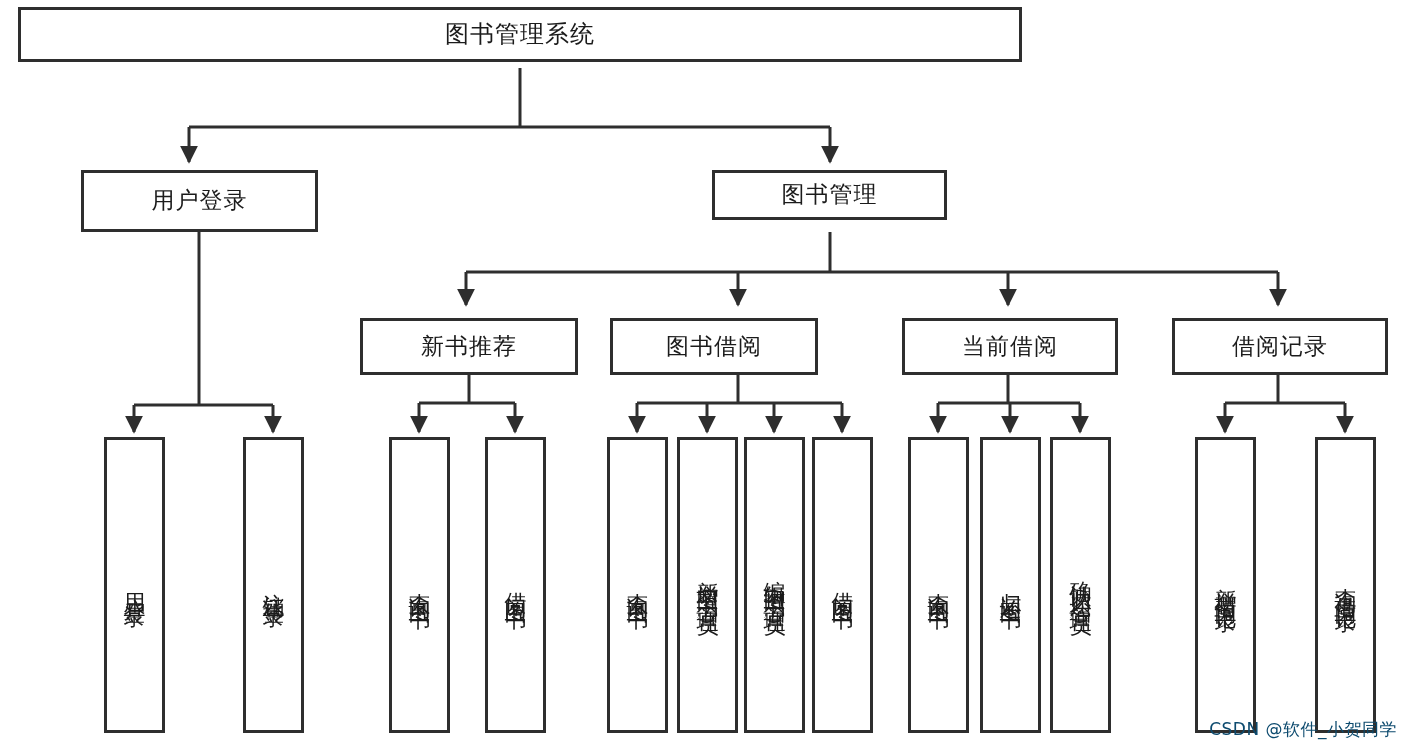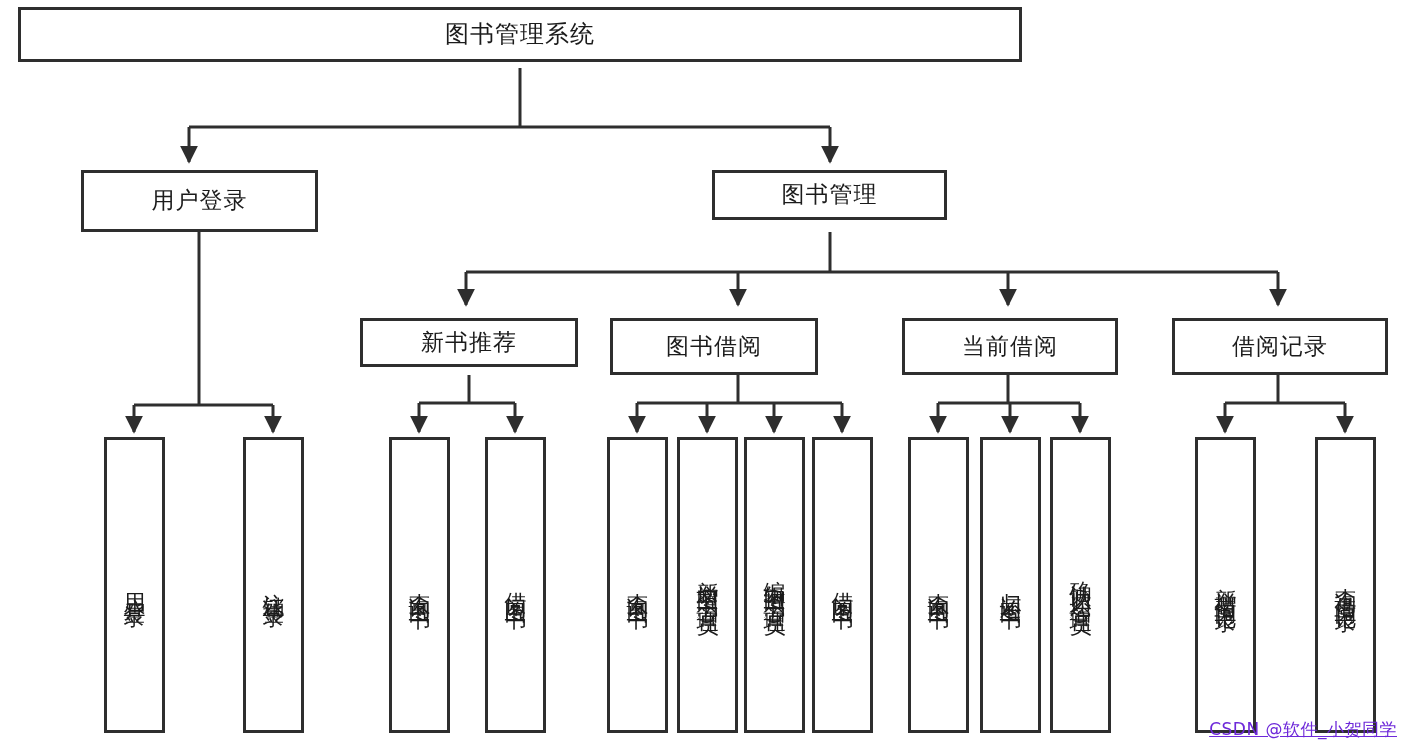--- a/index.html
+++ b/index.html
@@ -60,24 +60,23 @@
     width: 1405px;
     height: 747px;
     pointer-events: none;
   }
   
   .watermark {
     position: absolute;
     right: 8px;
     bottom: 6px;
     font-size: 17px;
-    color: #6d28d9;
+    color: #0c4a6e;
     letter-spacing: 0.5px;
     white-space: nowrap;
-    text-decoration: underline;
   }
 </style>
 </head>
 <body>
 
 <div id="canvas">
 
   <svg class="svglayer" viewBox="0 0 1405 747" xmlns="http://www.w3.org/2000/svg">
     <defs>
       <marker id="arrow" viewBox="0 0 10 10" refX="9" refY="5" markerWidth="6" markerHeight="6" orient="auto-start-reverse">
@@ -127,21 +126,21 @@
       <path d="M 1345 403 L 1345 432" marker-end="url(#arrow)"></path>
     </g>
   </svg>
 
   <div class="node h root" style="left:18px; top:7px; width:1004px; height:55px;">图书管理系统</div>
 
   <div class="node h" style="left:81px; top:170px; width:237px; height:62px;">用户登录</div>
 
   <div class="node h" style="left:712px; top:170px; width:235px; height:50px;">图书管理</div>
 
-  <div class="node h" style="left:360px; top:318px; width:218px; height:49px;">新书推荐</div>
+  <div class="node h" style="left:360px; top:318px; width:218px; height:57px;">新书推荐</div>
 
   <div class="node h" style="left:610px; top:318px; width:208px; height:57px;">图书借阅</div>
 
   <div class="node h" style="left:902px; top:318px; width:216px; height:57px;">当前借阅</div>
 
   <div class="node h" style="left:1172px; top:318px; width:216px; height:57px;">借阅记录</div>
 
   <div class="node v" style="left:104px; top:437px; width:61px; height:296px;">
     <span class="vtext">用户登录</span>
   </div>

